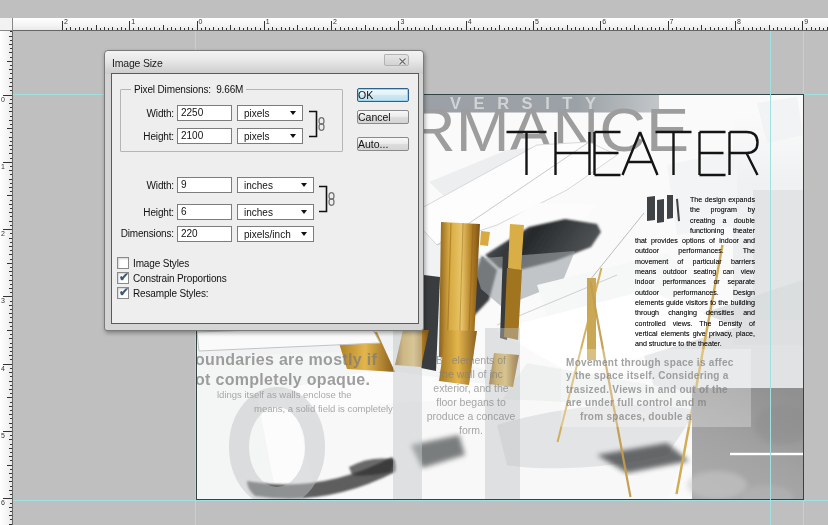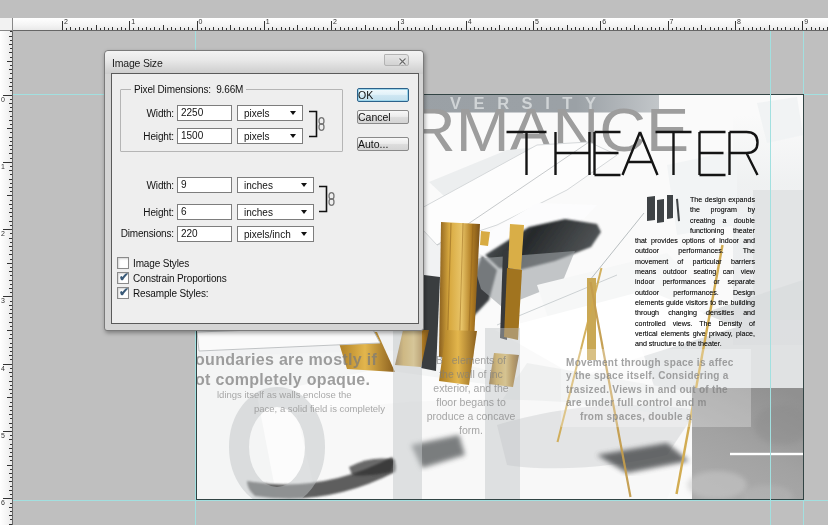--- a/index.html
+++ b/index.html
@@ -537,21 +537,21 @@
     <div id="ptexts">
 
       <div class="pcol" style="left:438px; top:100px; width:120px;">
         <span style="float:left; width:55px; height:41px;"></span>
         The design expands the program by creating a double functioning theater that provides options of indoor and outdoor performances. The movement of particular barriers means outdoor seating can view indoor performances or separate outdoor performances. Design elements guide visitors to the building through changing densities and controlled views. The Density of vertical elements give privacy, place, and structure to the theater.
       </div>
 
       <div class="gtxtA1" style="left:-2px; top:256px;">oundaries are mostly if</div>
       <div class="gtxtA1" style="left:-2px; top:275.5px;">ot completely opaque.</div>
       <div class="gtxtA2" style="left:20px; top:294px;">ldings itself as walls enclose the</div>
-      <div class="gtxtA2" style="left:57px; top:308px;">pace, a solid field is completely</div>
+      <div class="gtxtA2" style="left:57px; top:308px;">means, a solid field is completely</div>
 
       <div class="gtxtB" style="left:220px; top:258px; width:108px;">B&nbsp;&nbsp;&nbsp;elements of<br>the wall of inc<br>exterior, and the<br>floor begans to<br>produce a concave<br>form.</div>
 
       <div style="position:absolute; left:364px; top:254px; width:190px; height:78px; background:rgba(255,255,255,0.28);"></div>
       <div class="gtxtC" style="left:369px; top:261px;">Movement through space is affec<br>y the space itself. Considering a<br>trasized. Views in and out of the<br>are under full control and m<br><span style="margin-left:14px;">from spaces, double a</span></div>
     </div>
   </div>
 
   <div class="guide" style="left:770px; top:31px; width:1px; height:494px;"></div>
 
@@ -567,21 +567,21 @@
       </div>
     <div id="client">
 
       <div class="group" style="left:8px; top:15px; width:223px; height:63px;">
         <div class="glabel">Pixel Dimensions:&nbsp; 9.66M</div>
       </div>
       <div class="lab" style="left:20px; top:33px; width:42px;">Width:</div>
       <div class="field" style="left:65px; top:31px; width:55px; height:16px;">2250</div>
       <div class="combo" style="left:125px; top:31px; width:66px; height:16px;">pixels<span class="arr"></span></div>
       <div class="lab" style="left:20px; top:56px; width:42px;">Height:</div>
-      <div class="field" style="left:65px; top:54px; width:55px; height:16px;">1500</div>
+      <div class="field" style="left:65px; top:54px; width:55px; height:16px;">2100</div>
       <div class="combo" style="left:125px; top:54px; width:66px; height:16px;">pixels<span class="arr"></span></div>
       <svg style="position:absolute; left:196px; top:36px;" width="22" height="28" viewBox="0 0 22 28">
         <path d="M1 1.5 H8.5 V26.5 H1" stroke="#111" stroke-width="1.6" fill="none"></path>
         <g fill="none" stroke="#777" stroke-width="1.3">
           <ellipse cx="13.5" cy="11" rx="2.5" ry="3.4"></ellipse>
           <ellipse cx="13.5" cy="17" rx="2.5" ry="3.4"></ellipse>
         </g>
       </svg>
 
       <div class="lab" style="left:20px; top:105px; width:42px;">Width:</div>

